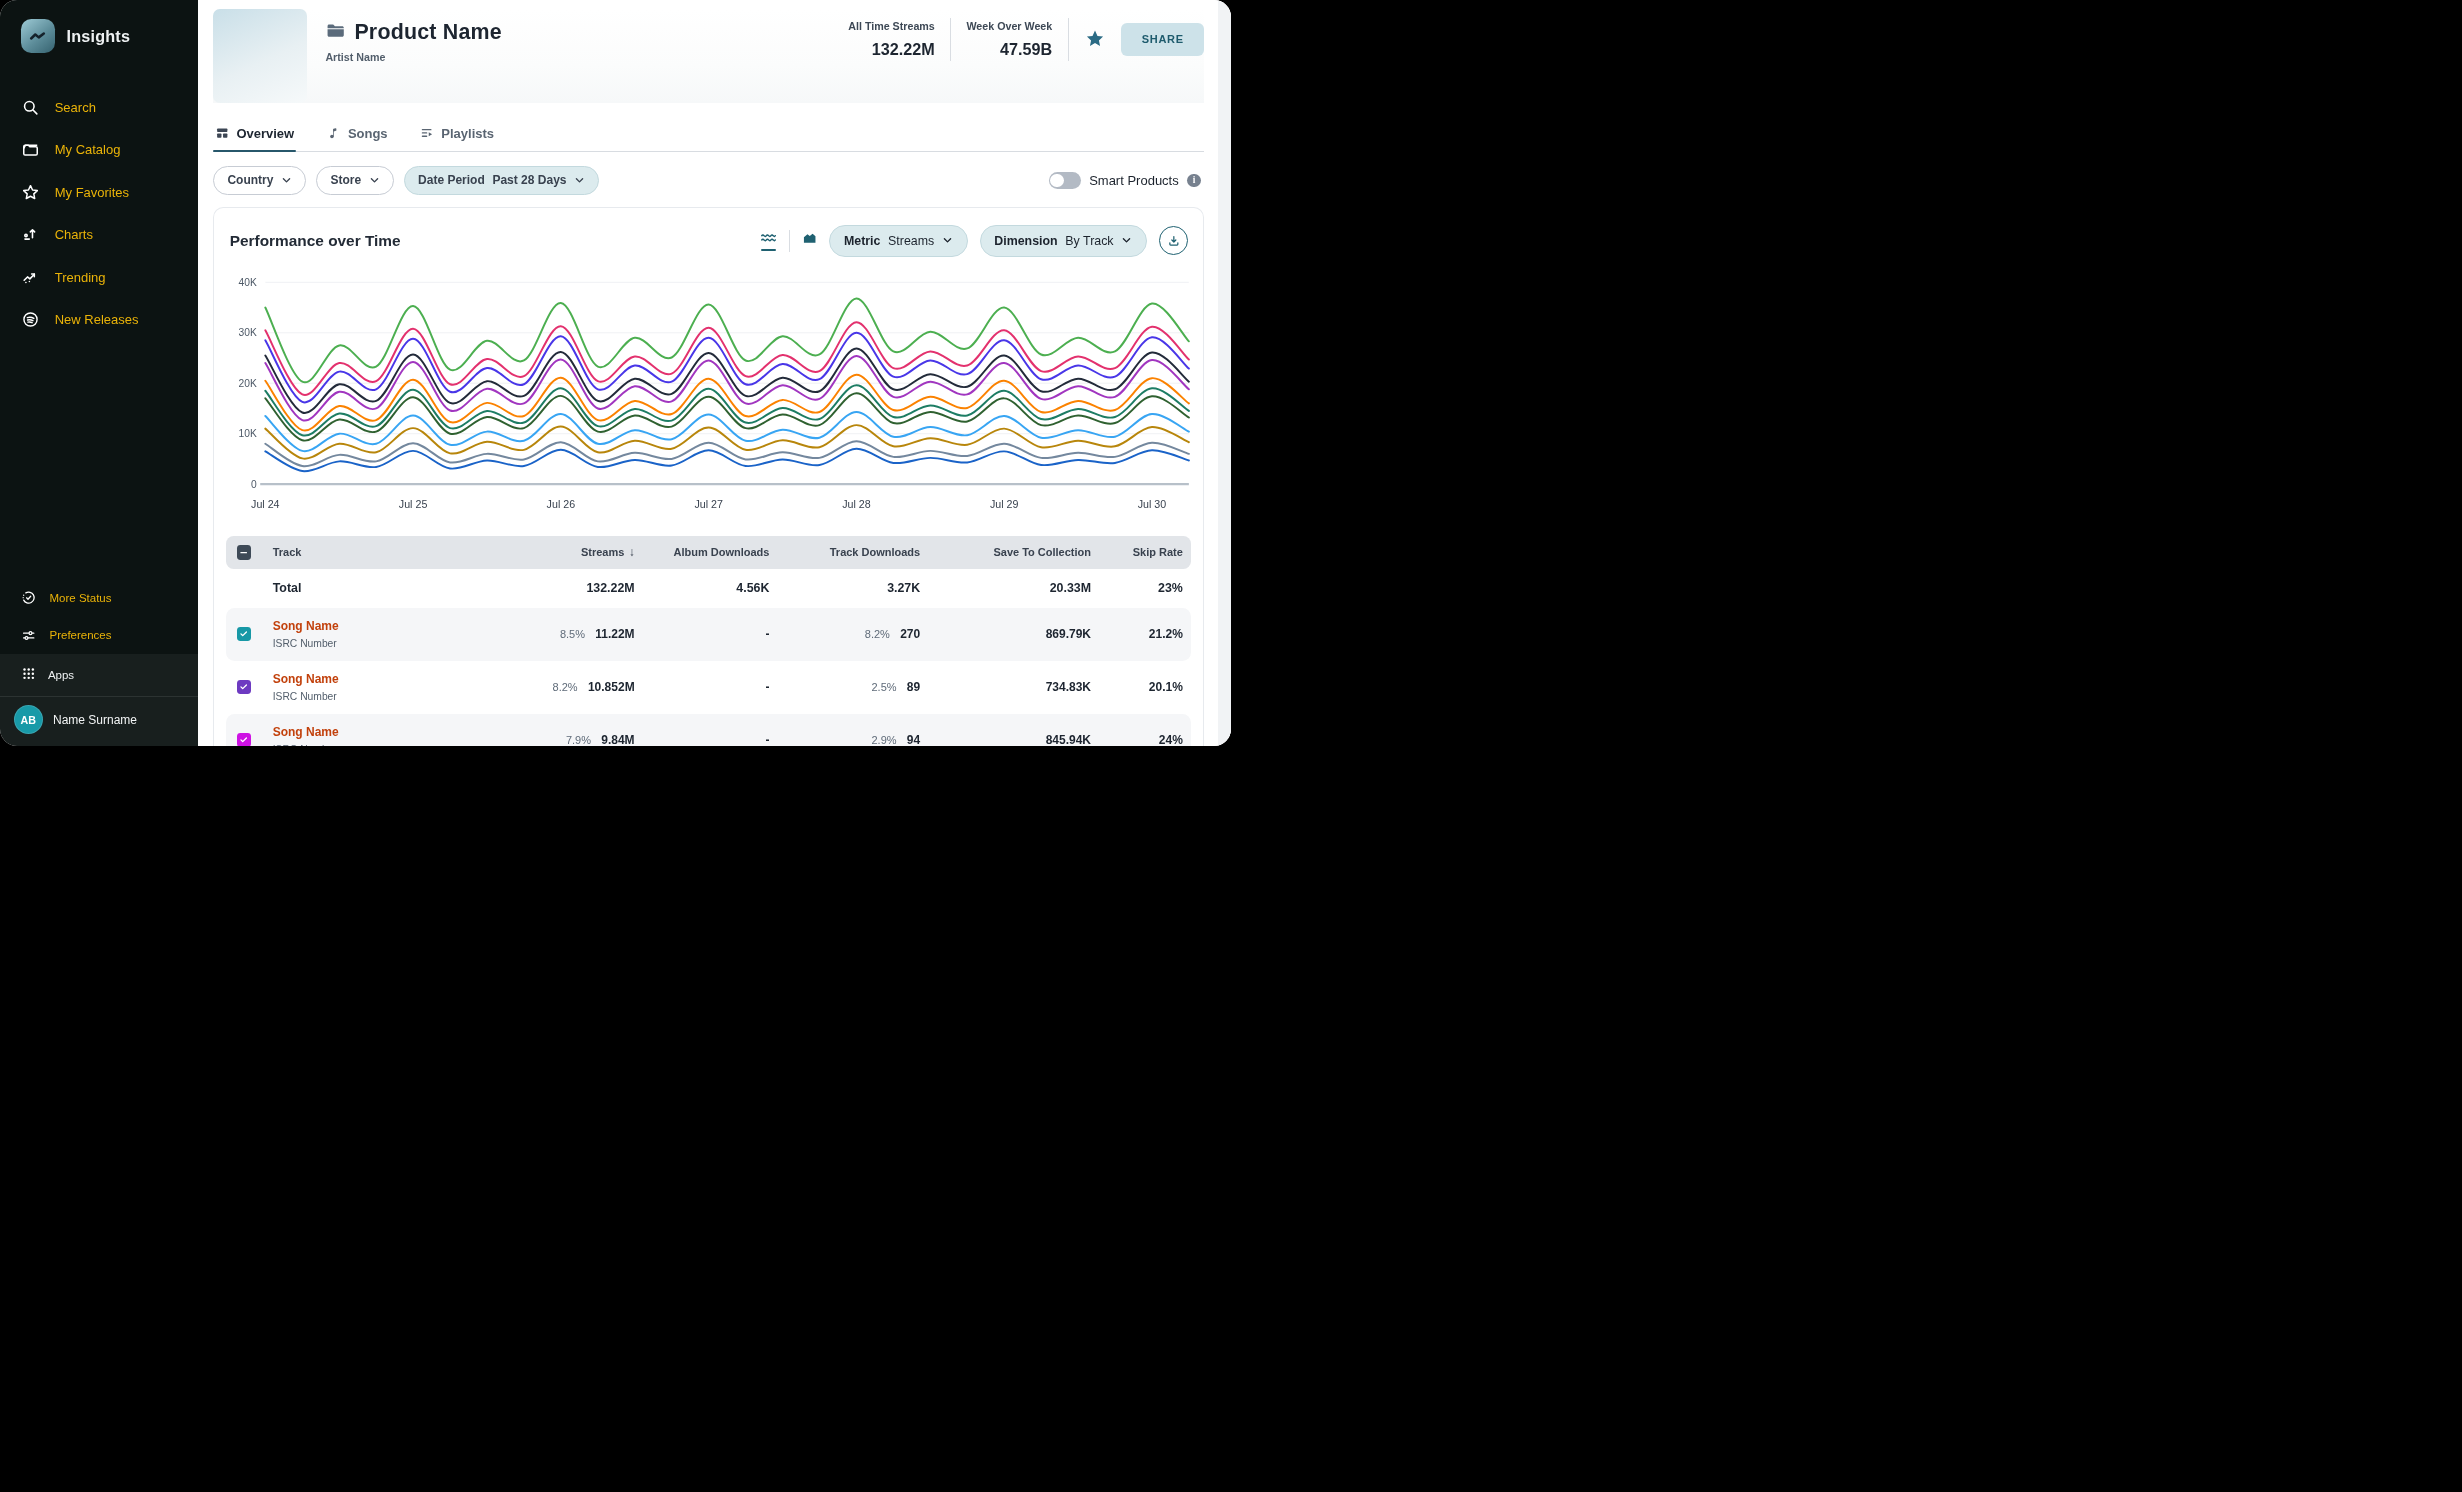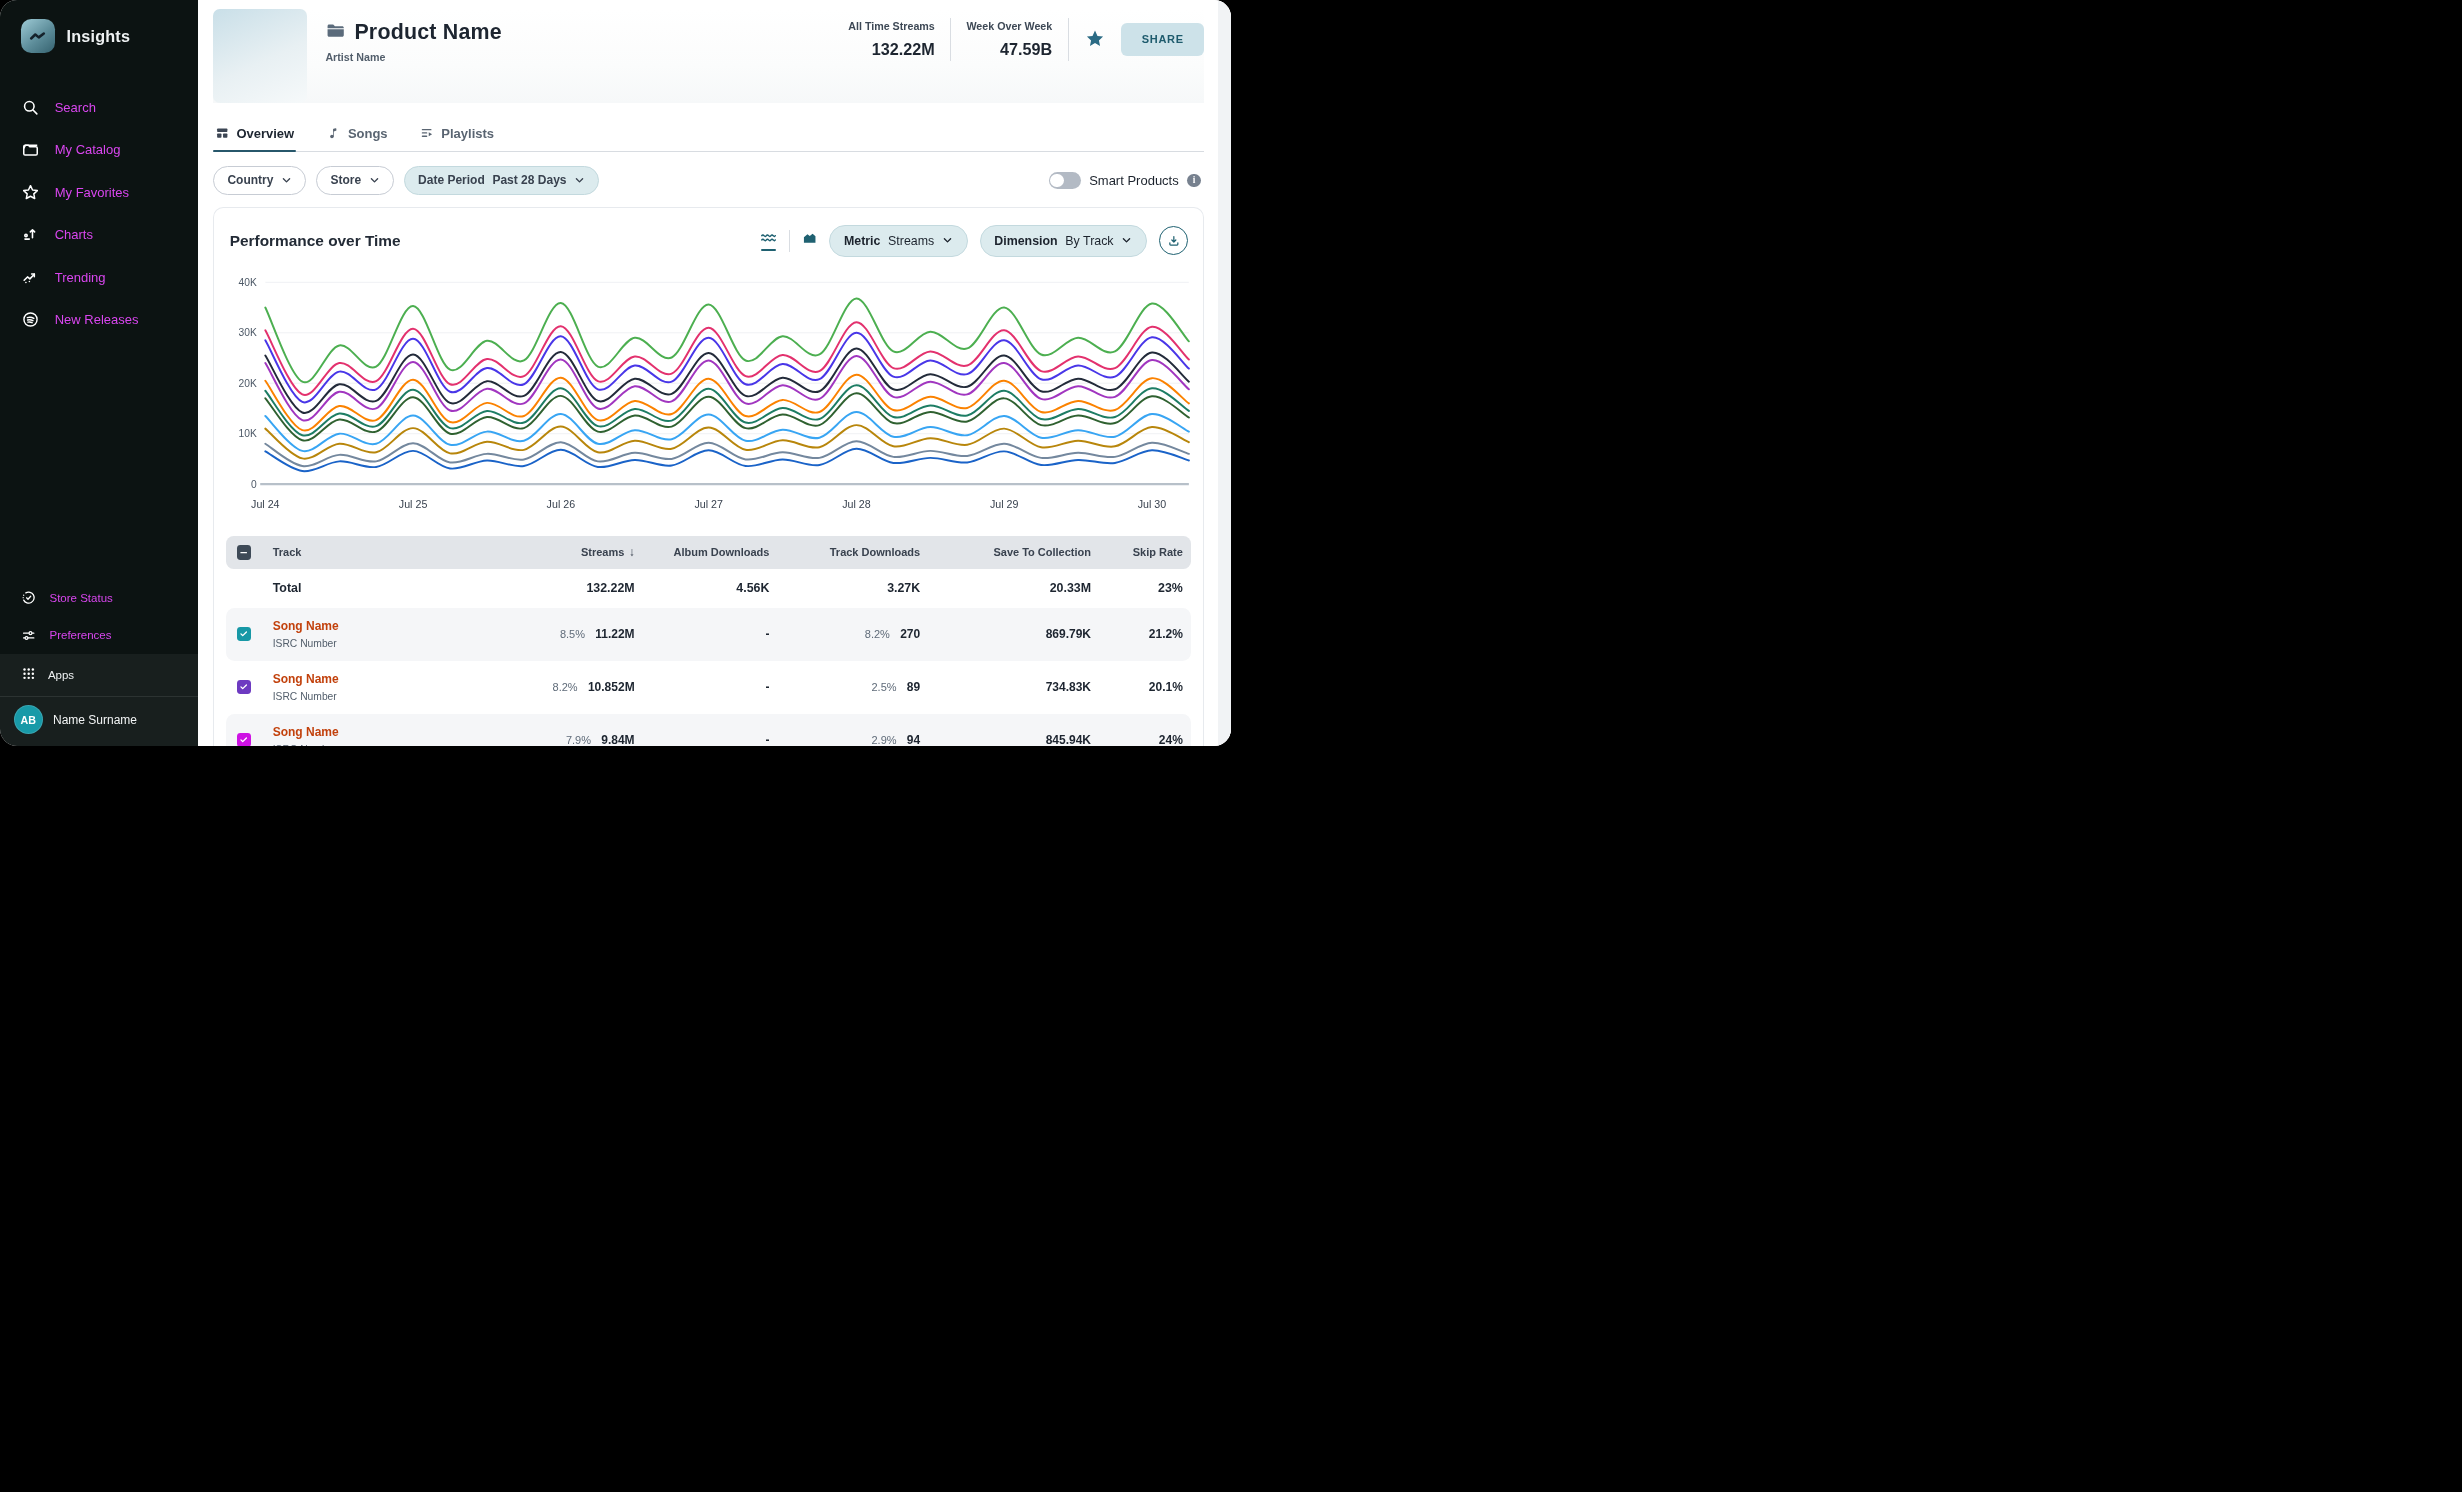--- a/index.html
+++ b/index.html
@@ -5,21 +5,21 @@
   * { margin:0; padding:0; box-sizing:border-box; }
   html,body { width:1231px; height:746px; background:#000; font-family:"Liberation Sans", sans-serif; }
   .window { position:absolute; inset:0; width:1231px; height:746px; border-radius:17px; overflow:hidden; display:flex; background:#fff; }
 
   
   .sidebar { width:198px; min-width:198px; background:#0c1312; color:#eef1f2; display:flex; flex-direction:column; position:relative; }
   .brand { display:flex; align-items:center; gap:12px; padding:17px 0 0 20.5px; height:55px; cursor:pointer; }
   .brand-logo { width:34px; height:34px; border-radius:10.3px; background:linear-gradient(140deg,#9ecbd6 0%,#5d8d9a 55%,#35626f 100%); display:flex; align-items:center; justify-content:center; }
   .brand-label { font-size:16.2px; font-weight:700; letter-spacing:0.2px; }
   .side-nav { margin-top:31px; display:flex; flex-direction:column; }
-  .nav-item { display:flex; align-items:center; gap:13.7px; padding:11px 20.5px; font-size:13px; color:#d946ef; cursor:pointer; }
+  .nav-item { display:flex; align-items:center; gap:13.7px; padding:11px 20.5px; font-size:13px; color:#eab308; cursor:pointer; }
   .nav-item .ni { width:20.5px; height:20.5px; display:flex; align-items:center; justify-content:center; color:#fff; }
   .side-spacer { flex:1; }
   .side-bottom .nav-item { padding:10.3px 20.5px; font-size:11.5px; gap:12px; }
   .side-bottom .ni { width:17px; height:17px; }
   .side-footer { background:rgba(255,255,255,.05); }
   .apps-row { display:flex; align-items:center; gap:12px; padding:12px 20.5px; font-size:11.5px; cursor:pointer; border-bottom:0.9px solid rgba(255,255,255,.09); }
   .user-row { display:flex; align-items:center; gap:10.3px; padding:8.5px 13.7px 12px 13.7px; cursor:pointer; }
   .avatar { width:29px; height:29px; border-radius:50%; background:#189aa8; border:1.7px solid rgba(86,175,186,.55); color:#fff; font-size:10.7px; font-weight:700; display:flex; align-items:center; justify-content:center; }
   .user-name { font-size:12px; color:#f2f4f5; }
 
@@ -184,21 +184,21 @@
     <div class="side-spacer"></div>
     <nav class="side-nav side-bottom" id="side-bottom">
         <div class="nav-item">
           <span class="ni">
             <svg width="15.4" height="15.4" viewBox="0 0 24 24" fill="none" stroke="#fff" stroke-width="2" stroke-linecap="round" stroke-linejoin="round">
               <path d="M7.5 4.5A8.6 8.6 0 1 1 4.2 15.8"></path>
               <path d="M4.2 8.2l.01 0M3.4 12l.01 0"></path>
               <path d="M8.7 12.2l2.2 2.2 4.2-4.6"></path>
             </svg>
           </span>
-          <span>Store Status</span>
+          <span>More Status</span>
         </div>
         <div class="nav-item">
           <span class="ni">
             <svg width="15.4" height="15.4" viewBox="0 0 24 24" fill="none" stroke="#fff" stroke-width="2" stroke-linecap="round">
               <path d="M4 8h16"></path>
               <circle cx="14.8" cy="8" r="2.2" fill="#0c1312"></circle>
               <path d="M4 15.5h16"></path>
               <circle cx="8.6" cy="15.5" r="2.2" fill="#0c1312"></circle>
             </svg>
           </span>

